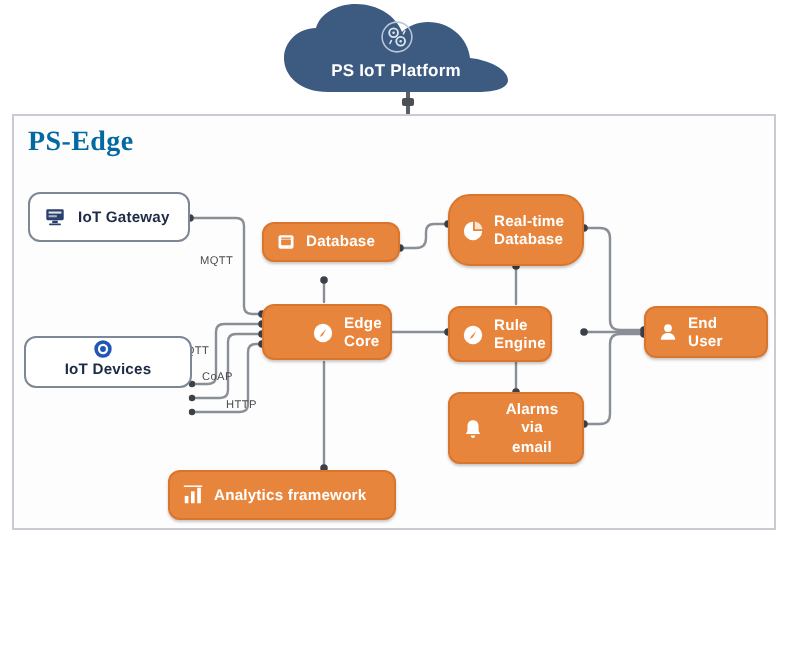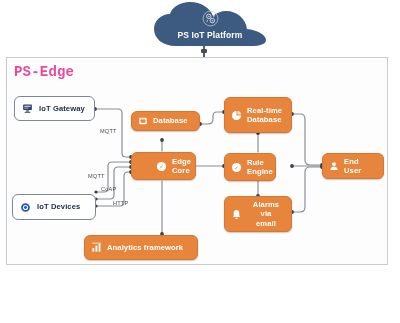--- a/index.html
+++ b/index.html
@@ -12,21 +12,21 @@
     width: 400px;
     height: 323px;
     background: #ffffff;
     font-family: "Liberation Sans", sans-serif;
     overflow: hidden;
   }
 
   
   #cloud-wrap {
     position: absolute;
-    left: 152px;
+    left: 140px;
     top: 2px;
     width: 116px;
     height: 46px;
   }
   #cloud-wrap svg { display: block; }
   #cloud-label {
     position: absolute;
     left: 0;
     top: 28px;
     width: 116px;
@@ -70,24 +70,24 @@
     width: 382px;
     height: 208px;
     background: #fdfdfd;
     border: 1px solid #c8ccd2;
     box-sizing: border-box;
   }
   #panel-title {
     position: absolute;
     left: 14px;
     top: 64px;
-    font-family: Liberation Mono, monospace;
+    font-family: Liberation Serif, serif;
     font-size: 14px;
     font-weight: bold;
-    color: #ec4899;
+    color: #0369a1;
     letter-spacing: 0.2px;
   }
 
   
   .node {
     position: absolute;
     box-sizing: border-box;
     display: flex;
     align-items: center;
     border-radius: 6px;
@@ -254,21 +254,21 @@
         <rect x="2.5" y="3.5" width="19" height="12" rx="1.6" fill="#2a3f6b"></rect>
         <rect x="5" y="6" width="14" height="2.3" fill="#ffffff" opacity="0.85"></rect>
         <rect x="5" y="10" width="9" height="2.3" fill="#ffffff" opacity="0.6"></rect>
         <rect x="9" y="16" width="6" height="2.6" fill="#2a3f6b"></rect>
         <rect x="5.5" y="19" width="13" height="2" rx="1" fill="#2a3f6b"></rect>
       </svg>
     </span>
     <span class="lbl">IoT Gateway</span>
   </div>
 
-  <div class="node white stack" style="left:12px; top:194px; width:84px; height:26px;">
+  <div class="node white stack" style="left:12px; top:168px; width:84px; height:26px;flex-direction:column;">
     <span class="ico">
       <svg width="11" height="11" viewBox="0 0 24 24">
         <circle cx="12" cy="12" r="9.5" fill="#1f57b5"></circle>
         <circle cx="12" cy="12" r="5.6" fill="#ffffff"></circle>
         <circle cx="12" cy="12" r="3.2" fill="#1f57b5"></circle>
       </svg>
     </span>
     <span class="lbl">IoT Devices</span>
   </div>
 
@@ -298,21 +298,21 @@
       <svg width="11" height="11" viewBox="0 0 24 24">
         <rect x="3" y="13" width="4" height="8" fill="#ffffff"></rect>
         <rect x="9.8" y="8" width="4" height="13" fill="#ffffff"></rect>
         <rect x="16.6" y="4" width="4" height="17" fill="#ffffff"></rect>
         <rect x="2" y="1.6" width="20" height="1.6" fill="#ffffff"></rect>
       </svg>
     </span>
     <span class="lbl">Analytics framework</span>
   </div>
 
-  <div class="node orange" style="left:224px; top:97px; width:68px; height:36px;">
+  <div class="node orange" style="left:224px; top:97px; width:68px; height:36px;border-radius:11px;">
     <span class="ico">
       <svg width="11" height="11" viewBox="0 0 24 24">
         <path d="M12 2 A10 10 0 1 0 22 12 L12 12 Z" fill="#ffffff"></path>
         <path d="M14 1.6 A10.4 10.4 0 0 1 22.4 10 L14 10 Z" fill="#ffffff" opacity="0.78"></path>
       </svg>
     </span>
     <span class="lbl"><span>Real-time</span><br><span>Database</span></span>
   </div>
 
   <div class="node orange" style="left:224px; top:153px; width:52px; height:28px;">

